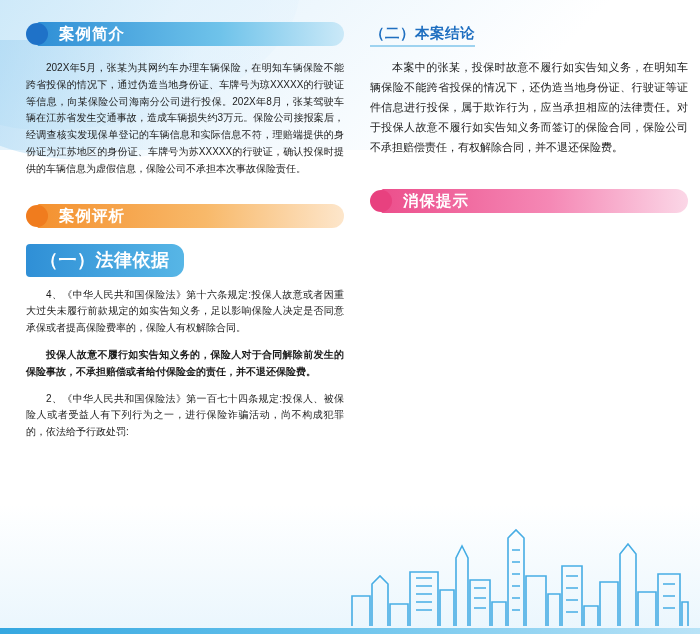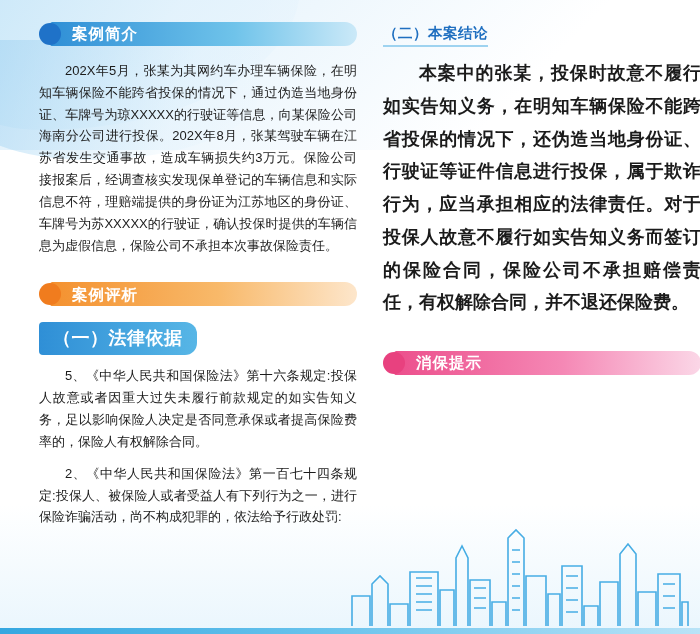--- a/index.html
+++ b/index.html
@@ -62,21 +62,21 @@
     opacity: .95;
   }
 
   
   .page {
     position: relative;
     z-index: 2;
     width: 700px;
     height: 634px;
     box-sizing: border-box;
-    padding: 22px 26px 0 39px;
+    padding: 22px 26px 0 26px;
     display: flex;
     gap: 26px;
   }
   .col {
     width: 318px;
     flex: 0 0 318px;
   }
 
   
   .sec-head {
@@ -133,32 +133,31 @@
     font-weight: bold;
     letter-spacing: .5px;
     margin: 2px 4px 10px 0;
     border-bottom: 2px solid #9ed3f0;
     padding-bottom: 2px;
   }
 
   
   p.body {
     margin: 0 0 10px 0;
-    font-size: 13px;
+    font-size: 10px;
     line-height: 1.68;
     color: #1b1b1b;
     text-align: justify;
     text-justify: inter-ideograph;
   }
   p.indent { text-indent: 2em; }
   p.bold { font-weight: bold; }
   .right-col p.body {
-    font-size: 18px;
+    font-size: 11px;
     line-height: 1.82;
-    font-weight: bold;
   }
   .blockset { margin-bottom: 12px; }
   .spacer-22 { height: 22px; }
   .spacer-14 { height: 14px; }
 </style>
 </head>
 <body>
 
 <div class="bg-wrap">
   <div class="bg-top"></div>
@@ -214,21 +213,22 @@
 
     <div class="sec-head sec-orange">
       <div class="dot"></div>
       <div class="bar">
         <span>案例评析</span>
       </div>
     </div>
 
     <div>
       <div class="sub-head">（一）法律依据</div>
-      <p class="body indent">5、《中华人民共和国保险法》第十六条规定:投保人故意或者因重大过失未履行前款规定的如实告知义务，足以影响保险人决定是否同意承保或者提高保险费率的，保险人有权解除合同。</p>
+      <p class="body indent">4、《中华人民共和国保险法》第十六条规定:投保人故意或者因重大过失未履行前款规定的如实告知义务，足以影响保险人决定是否同意承保或者提高保险费率的，保险人有权解除合同。</p>
+      <p class="body indent bold">投保人故意不履行如实告知义务的，保险人对于合同解除前发生的保险事故，不承担赔偿或者给付保险金的责任，并不退还保险费。</p>
       <p class="body indent">2、《中华人民共和国保险法》第一百七十四条规定:投保人、被保险人或者受益人有下列行为之一，进行保险诈骗活动，尚不构成犯罪的，依法给予行政处罚:</p>
       
       
       
     </div>
 
   </div>
 
   <div class="col right-col">
 

